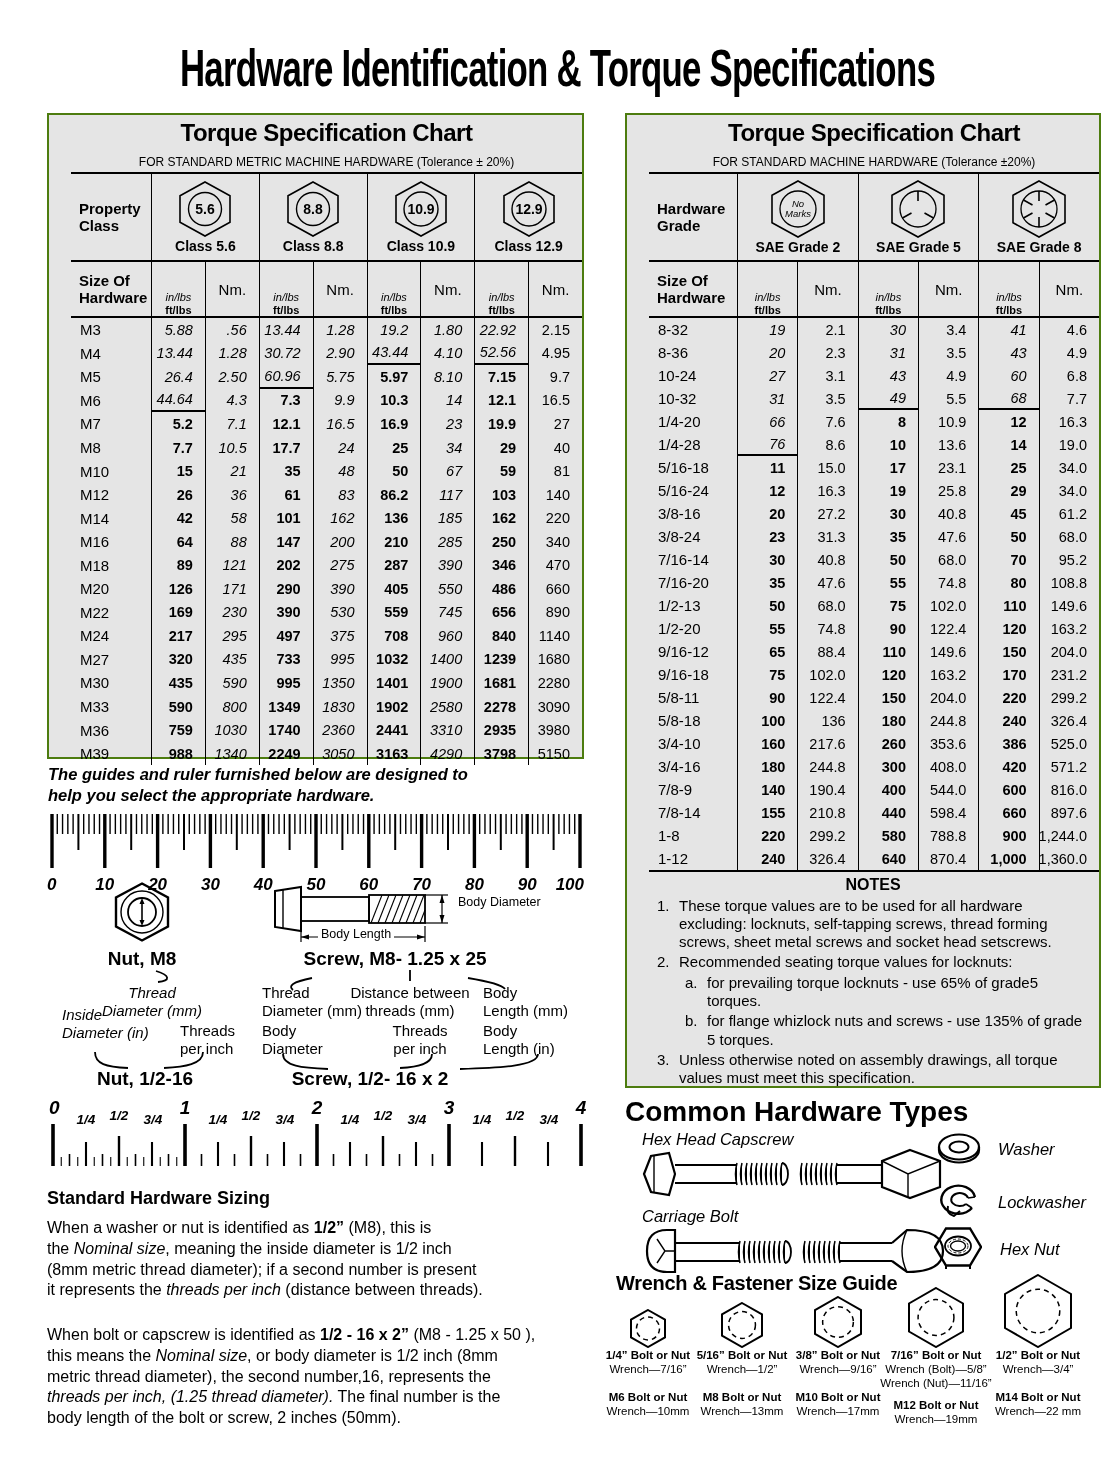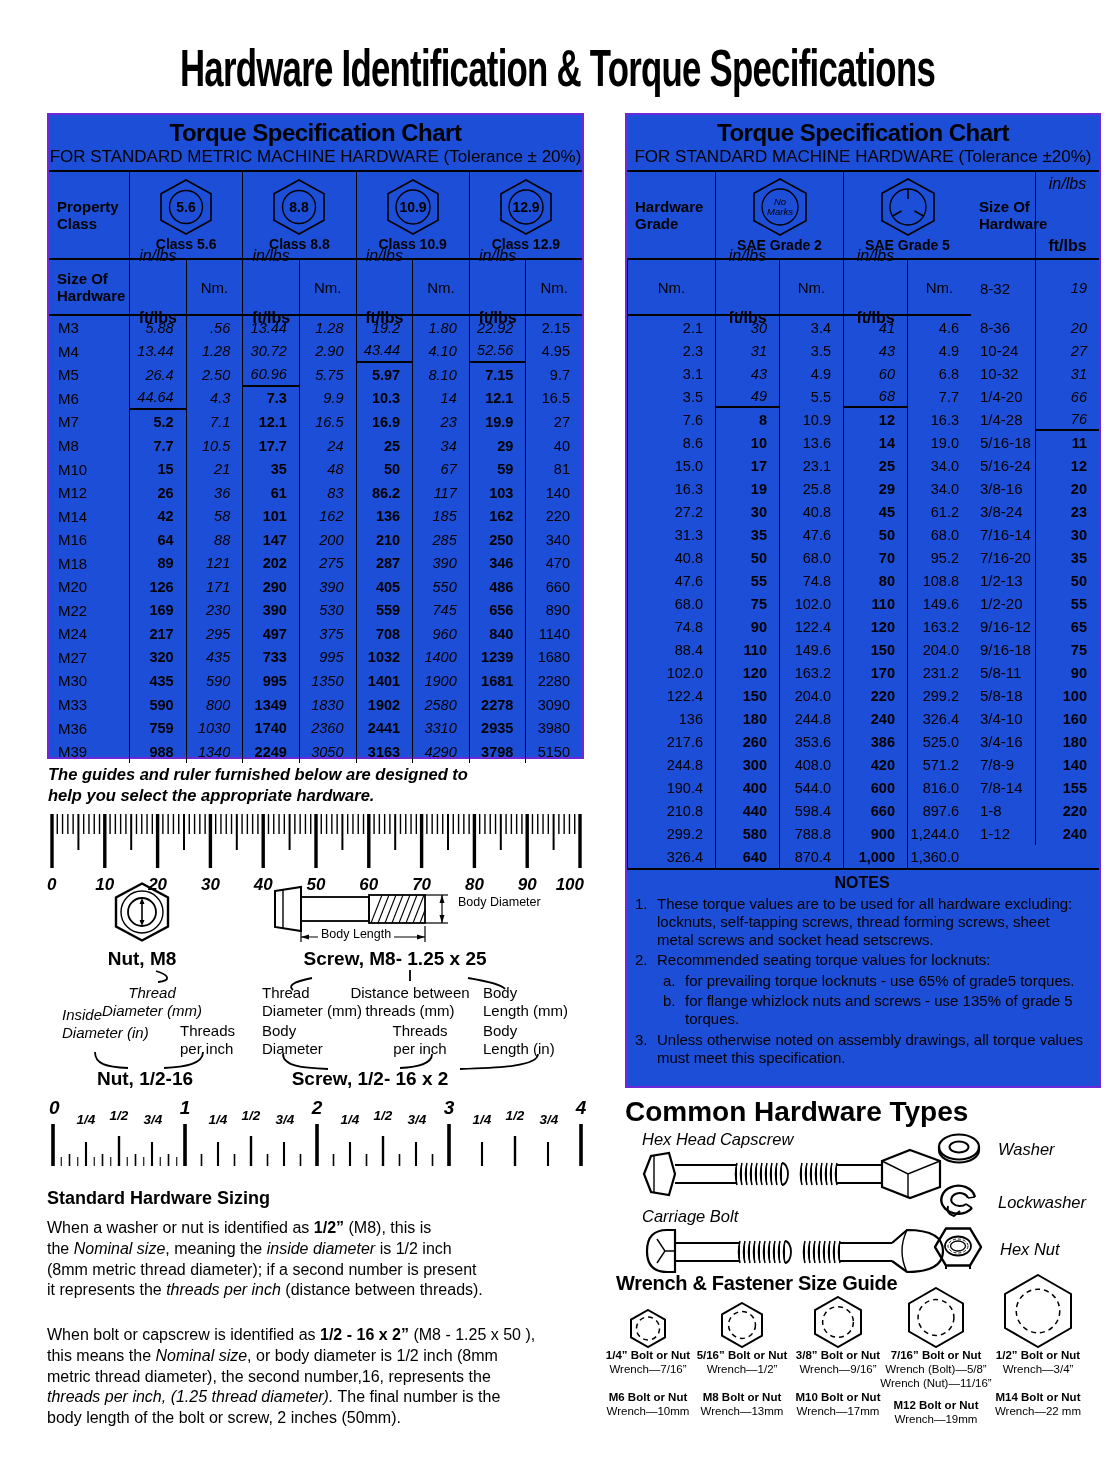--- a/index.html
+++ b/index.html
@@ -2,37 +2,37 @@
 <html><head>
 <meta charset="utf-8">
 <style>
   html,body{margin:0;padding:0;background:#fff;}
   .page{position:relative;width:1115px;height:1480px;background:#fff;color:#000;
         font-family:"Liberation Sans",sans-serif;overflow:hidden;}
   
   #main-title{position:absolute;top:40px;left:0;width:100%;text-align:center;
     font-size:47px;font-weight:bold;letter-spacing:-1px;transform:scaleX(.74) scaleY(1.12);}
   
-  .panel{position:absolute;border:2px solid #6d28d9;box-sizing:border-box;background:#1d4ed8;}
+  .panel{position:absolute;border:2px solid #4d7c0f;box-sizing:border-box;background:#e5e5e5;padding-left:22px;}
   #metric-panel{left:47px;top:113px;width:537px;height:646px;}
   #sae-panel{left:625px;top:113px;width:476px;height:975px;display:flex;flex-direction:column;}
   .chart-head{border-bottom:2px solid #000;text-align:center;padding:4px 0 3px;}
   .chart-title{font-size:24px;font-weight:bold;letter-spacing:-.5px;}
-  .chart-sub{font-size:17px;margin-top:0;}
+  .chart-sub{font-size:12px;margin-top:8px;}
   .tgrid{display:grid;border-radius:16px;}
   #metric-grid{grid-template-columns:80px repeat(8,1fr);grid-template-rows:88px 56px;grid-auto-rows:23.55px;}
   #sae-grid{grid-template-columns:88px repeat(6,1fr);grid-template-rows:88px 56px;grid-auto-rows:23px;}
   .cell{border-left:1px solid #000;display:flex;align-items:center;box-sizing:border-box;min-width:0;}
   .cell.rf{border-left:none;}
   .hdr-b{border-bottom:2px solid #000;}
   .corner{flex-direction:column;align-items:flex-start;justify-content:center;padding-left:8px;
           font-weight:bold;font-size:15px;line-height:1.15;}
   .class-cell{grid-column:span 2;flex-direction:column;justify-content:center;}
   .class-label{font-weight:bold;font-size:14px;margin-top:1px;}
-  .unit-head{flex-direction:column;justify-content:center;line-height:1.12;font-size:16px;gap:44px;}
+  .unit-head{flex-direction:column;justify-content:flex-end;line-height:1.12;font-size:11px;}
   .unit-top{font-style:italic;}
   .unit-bot{font-weight:bold;}
   .nm-head{justify-content:center;font-size:15px;}
   .size-cell{padding-left:9px;font-size:15px;}
   .val-cell{justify-content:flex-end;padding-right:12px;font-size:14.5px;}
   .it{font-style:italic;}
   .b{font-weight:bold;}
   .step-line{border-bottom:2px solid #000;}
   
   #notes{border-top:2px solid #000;padding:3px 10px 0 8px;font-size:15px;line-height:1.22;flex:1;}
@@ -345,20 +345,33 @@
       <div class="cell hdr-b class-cell">
         <svg width="54" height="58" viewBox="0 0 54 58">
           <polygon points="27,1 53,15.2 53,42.8 27,57 1,42.8 1,15.2" fill="none" stroke="#000" stroke-width="1.6"></polygon>
           <circle cx="27" cy="29" r="18" fill="none" stroke="#000" stroke-width="1.3"></circle>
           <line x1="27" y1="11" x2="27" y2="21" stroke="#000" stroke-width="1.6"></line>
           <line x1="11.5" y1="38" x2="20.5" y2="33" stroke="#000" stroke-width="1.6"></line>
           <line x1="42.5" y1="38" x2="33.5" y2="33" stroke="#000" stroke-width="1.6"></line>
         </svg>
         <div class="class-label">SAE Grade 5</div>
       </div>
+      <div class="cell hdr-b class-cell">
+        <svg width="54" height="58" viewBox="0 0 54 58">
+          <polygon points="27,1 53,15.2 53,42.8 27,57 1,42.8 1,15.2" fill="none" stroke="#000" stroke-width="1.6"></polygon>
+          <circle cx="27" cy="29" r="18" fill="none" stroke="#000" stroke-width="1.3"></circle>
+          <line x1="27" y1="11" x2="27" y2="21" stroke="#000" stroke-width="1.6"></line>
+          <line x1="27" y1="47" x2="27" y2="37" stroke="#000" stroke-width="1.6"></line>
+          <line x1="11.5" y1="20" x2="20.5" y2="25" stroke="#000" stroke-width="1.6"></line>
+          <line x1="42.5" y1="20" x2="33.5" y2="25" stroke="#000" stroke-width="1.6"></line>
+          <line x1="11.5" y1="38" x2="20.5" y2="33" stroke="#000" stroke-width="1.6"></line>
+          <line x1="42.5" y1="38" x2="33.5" y2="33" stroke="#000" stroke-width="1.6"></line>
+        </svg>
+        <div class="class-label">SAE Grade 8</div>
+      </div>
       <div class="cell rf hdr-b corner">
         <span>Size Of</span>
         <span>Hardware</span>
       </div>
       <div class="cell hdr-b unit-head">
           <span class="unit-top">in/lbs</span>
           <span class="unit-bot">ft/lbs</span>
         </div>
       <div class="cell hdr-b nm-head">Nm.</div>
       <div class="cell hdr-b unit-head">
@@ -811,21 +824,21 @@
       <text x="437" y="26" text-anchor="middle" class="ruler-num" font-size="13.5">1/4</text>
       <text x="470" y="22" text-anchor="middle" class="ruler-num" font-size="13.5">1/2</text>
       <text x="504" y="26" text-anchor="middle" class="ruler-num" font-size="13.5">3/4</text>
       <line x1="437" x2="437" y1="44" y2="68" stroke="#000" stroke-width="2.1"></line>
       <line x1="470" x2="470" y1="38" y2="68" stroke="#000" stroke-width="2.4"></line>
       <line x1="503" x2="503" y1="44" y2="68" stroke="#000" stroke-width="2.1"></line>
     </svg>
 
   <div id="sizing-heading">Standard Hardware Sizing</div>
   <div id="para1" class="para"><span>When a washer or nut is identified as </span><span style="font-weight: bold;">1/2”</span><span> (M8), this is
-the </span><span style="font-style: italic;">Nominal size</span><span>, meaning the </span><span style="font-style: italic;">inside diameter</span><span> is 1/2 inch
+the </span><span style="font-style: italic;">Nominal size</span><span>, meaning the </span><span style="">inside diameter</span><span> is 1/2 inch
 (8mm metric thread diameter); if a second number is present
 it represents the </span><span style="font-style: italic;">threads per inch</span><span> (distance between threads).</span></div>
   <div id="para2" class="para"><span>When bolt or capscrew is identified as </span><span style="font-weight: bold;">1/2 - 16 x 2”</span><span> (M8 - 1.25 x 50 ),
 this means the </span><span style="font-style: italic;">Nominal size</span><span>, or body diameter is 1/2 inch (8mm
 metric thread diameter), the second number,16, represents the
 </span><span style="font-style: italic;">threads per inch, (1.25 thread diameter).</span><span> The final number is the
 body length of the bolt or screw, 2 inches (50mm).</span></div>
 
   <div id="hw-heading">Common Hardware Types</div>
   <div class="hw-label" style="left:642px;top:1130px;">Hex Head Capscrew</div>

